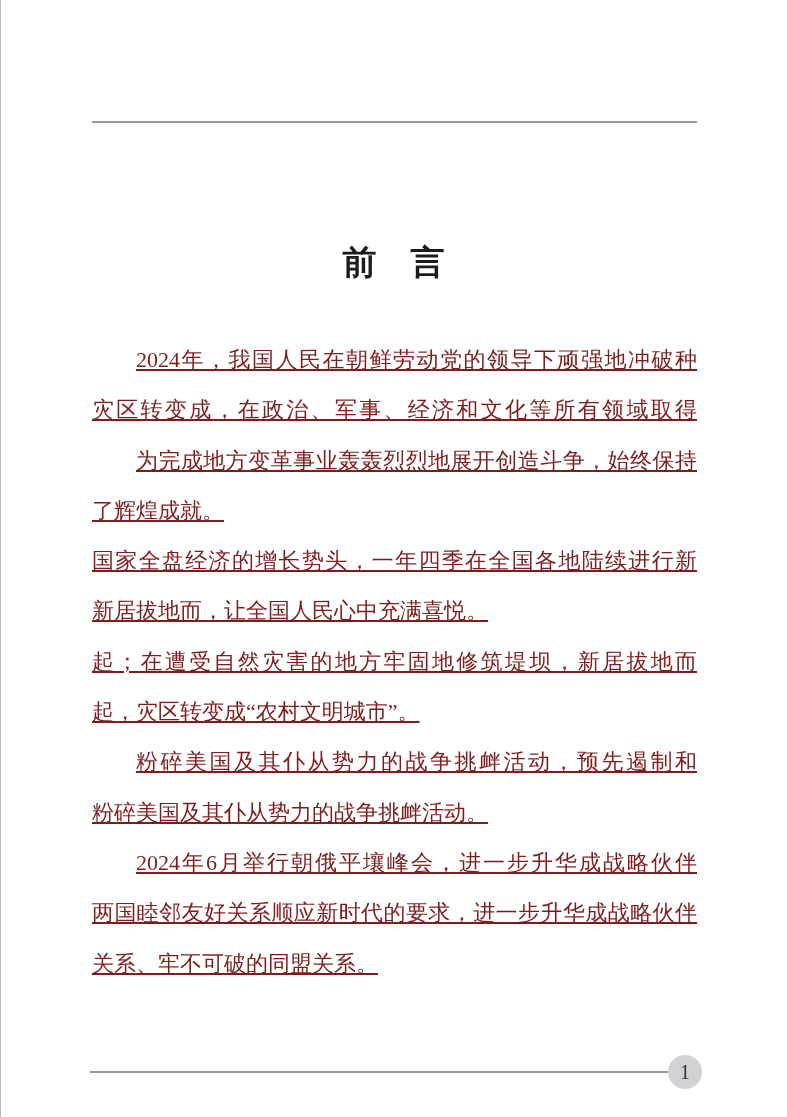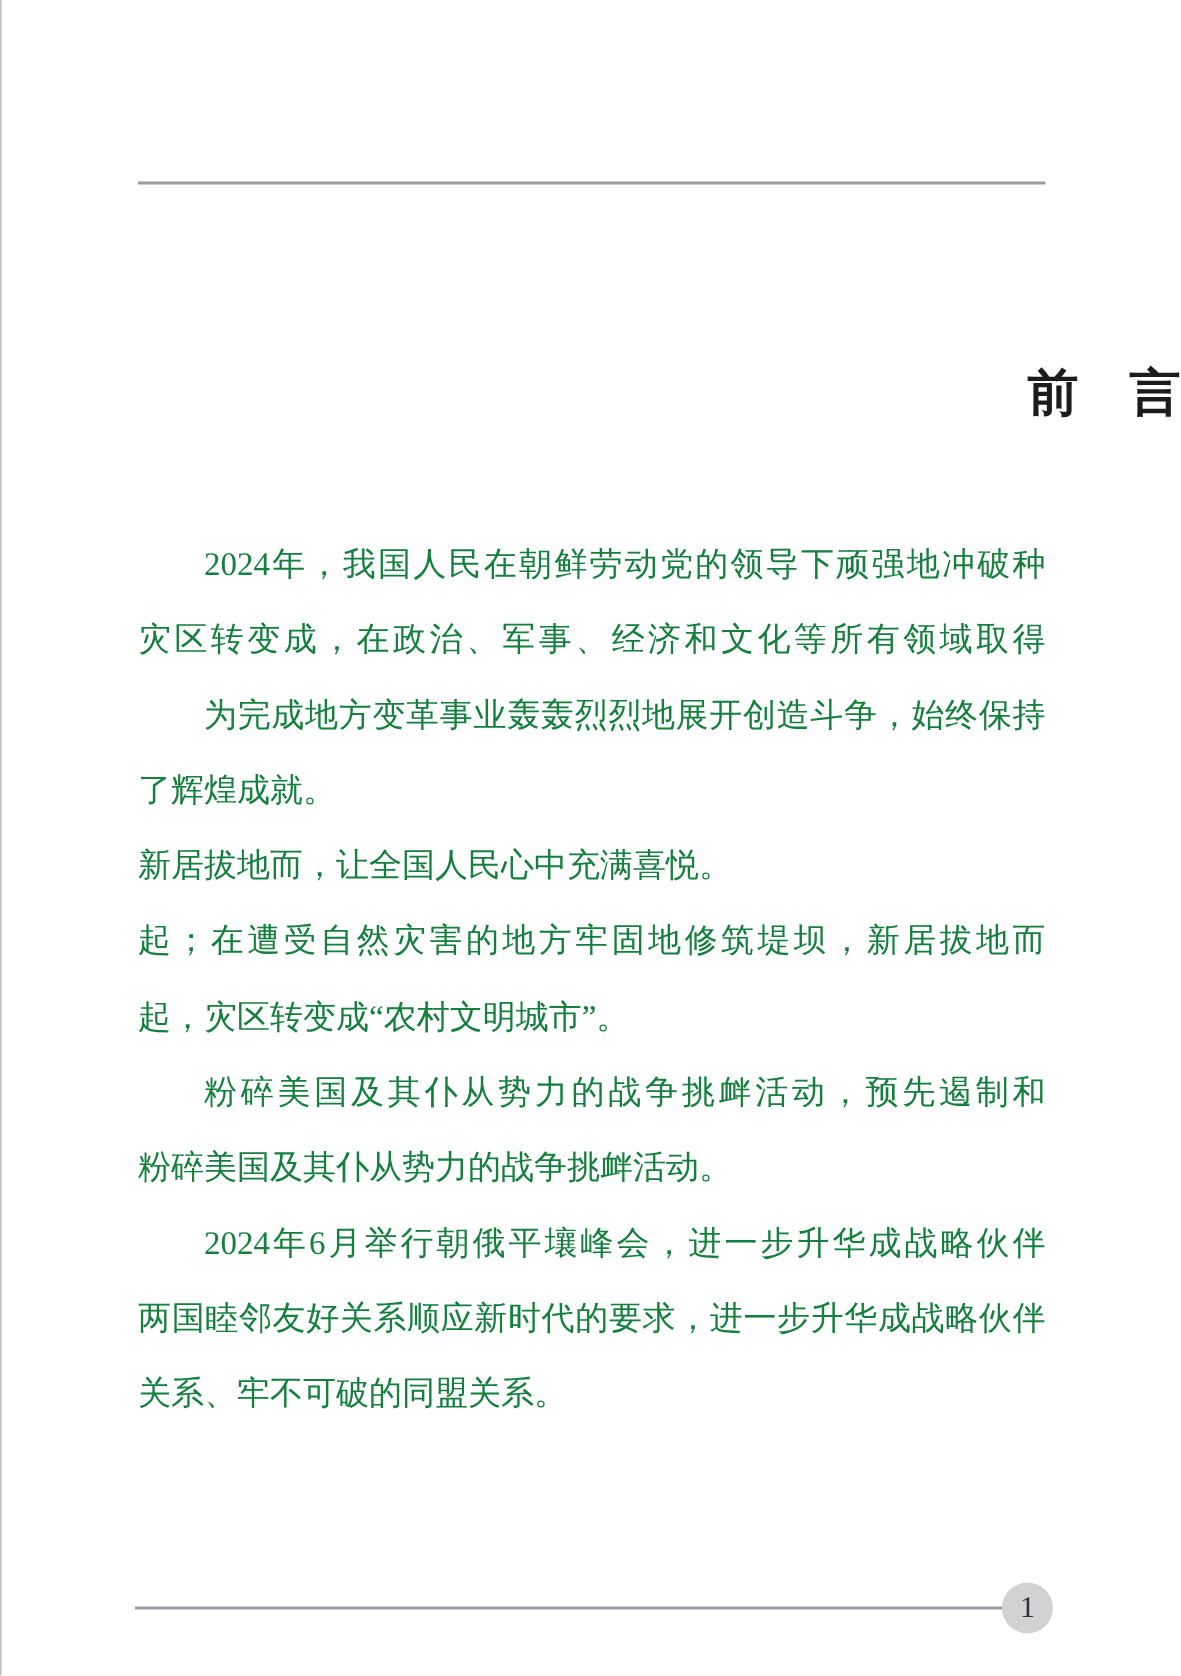--- a/index.html
+++ b/index.html
@@ -37,34 +37,35 @@
     left: 90px;
     top: 1071px;
     width: 578px;
   }
   .title {
     position: absolute;
     left: 0;
     top: 241px;
     width: 787px;
     margin: 0;
-    text-align: right;
+    text-align: center;
     font-family: "Liberation Sans", sans-serif;
     font-weight: 600;
     font-size: 34px;
     line-height: 42px;
     color: #1c1c1c;
     letter-spacing: 0;
   }
   .content {
     position: absolute;
     left: 92px;
-    top: 351px;
+    top: 335px;
     width: 605px;
-    color: #15803d;
+    color: #7f1d1d;
+    text-decoration: underline;
   }
   .line {
     height: 50.3px;
     line-height: 50.3px;
     font-size: 22px;
     white-space: nowrap;
     overflow: visible;
   }
   .line.fill {
     text-align: justify;
@@ -100,20 +101,21 @@
   <div class="rule rule-top"></div>
 
   <h1 class="title">前　言</h1>
 
   <div class="content">
     <div class="line indent fill">2024年，我国人民在朝鲜劳动党的领导下顽强地冲破种</div>
     <div class="line fill">灾区转变成，在政治、军事、经济和文化等所有领域取得</div>
     <div class="line indent fill">为完成地方变革事业轰轰烈烈地展开创造斗争，始终保持</div>
 
     <div class="line">了辉煌成就。</div>
+    <div class="line fill">国家全盘经济的增长势头，一年四季在全国各地陆续进行新</div>
     <div class="line">新居拔地而，让全国人民心中充满喜悦。</div>
 
     <div class="line fill">起；在遭受自然灾害的地方牢固地修筑堤坝，新居拔地而</div>
     <div class="line">起，灾区转变成“农村文明城市”。</div>
 
     <div class="line indent fill">粉碎美国及其仆从势力的战争挑衅活动，预先遏制和</div>
     <div class="line">粉碎美国及其仆从势力的战争挑衅活动。</div>
 
     <div class="line indent fill">2024年6月举行朝俄平壤峰会，进一步升华成战略伙伴</div>
     <div class="line fill">两国睦邻友好关系顺应新时代的要求，进一步升华成战略伙伴</div>

